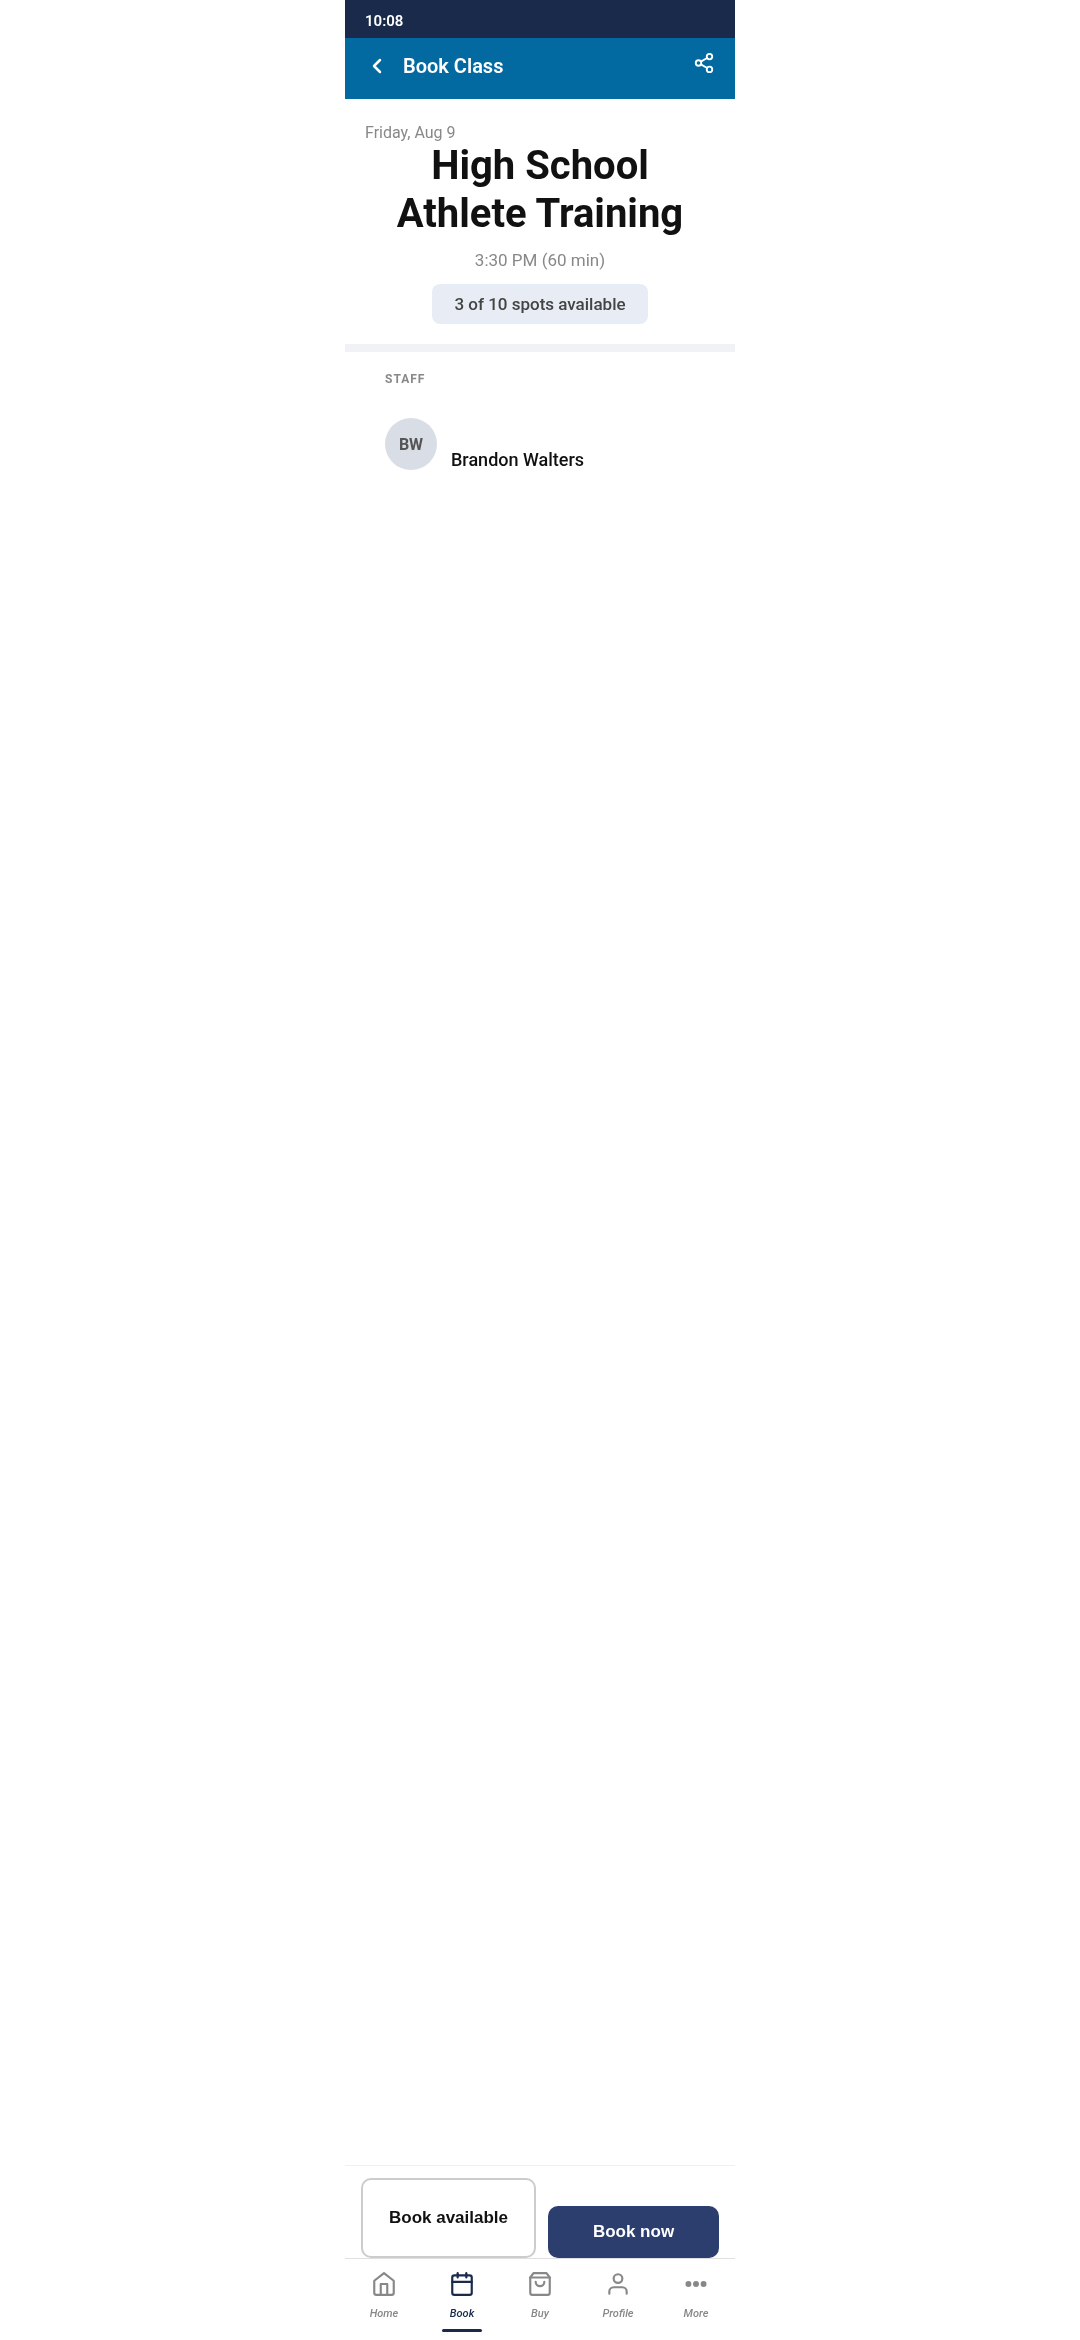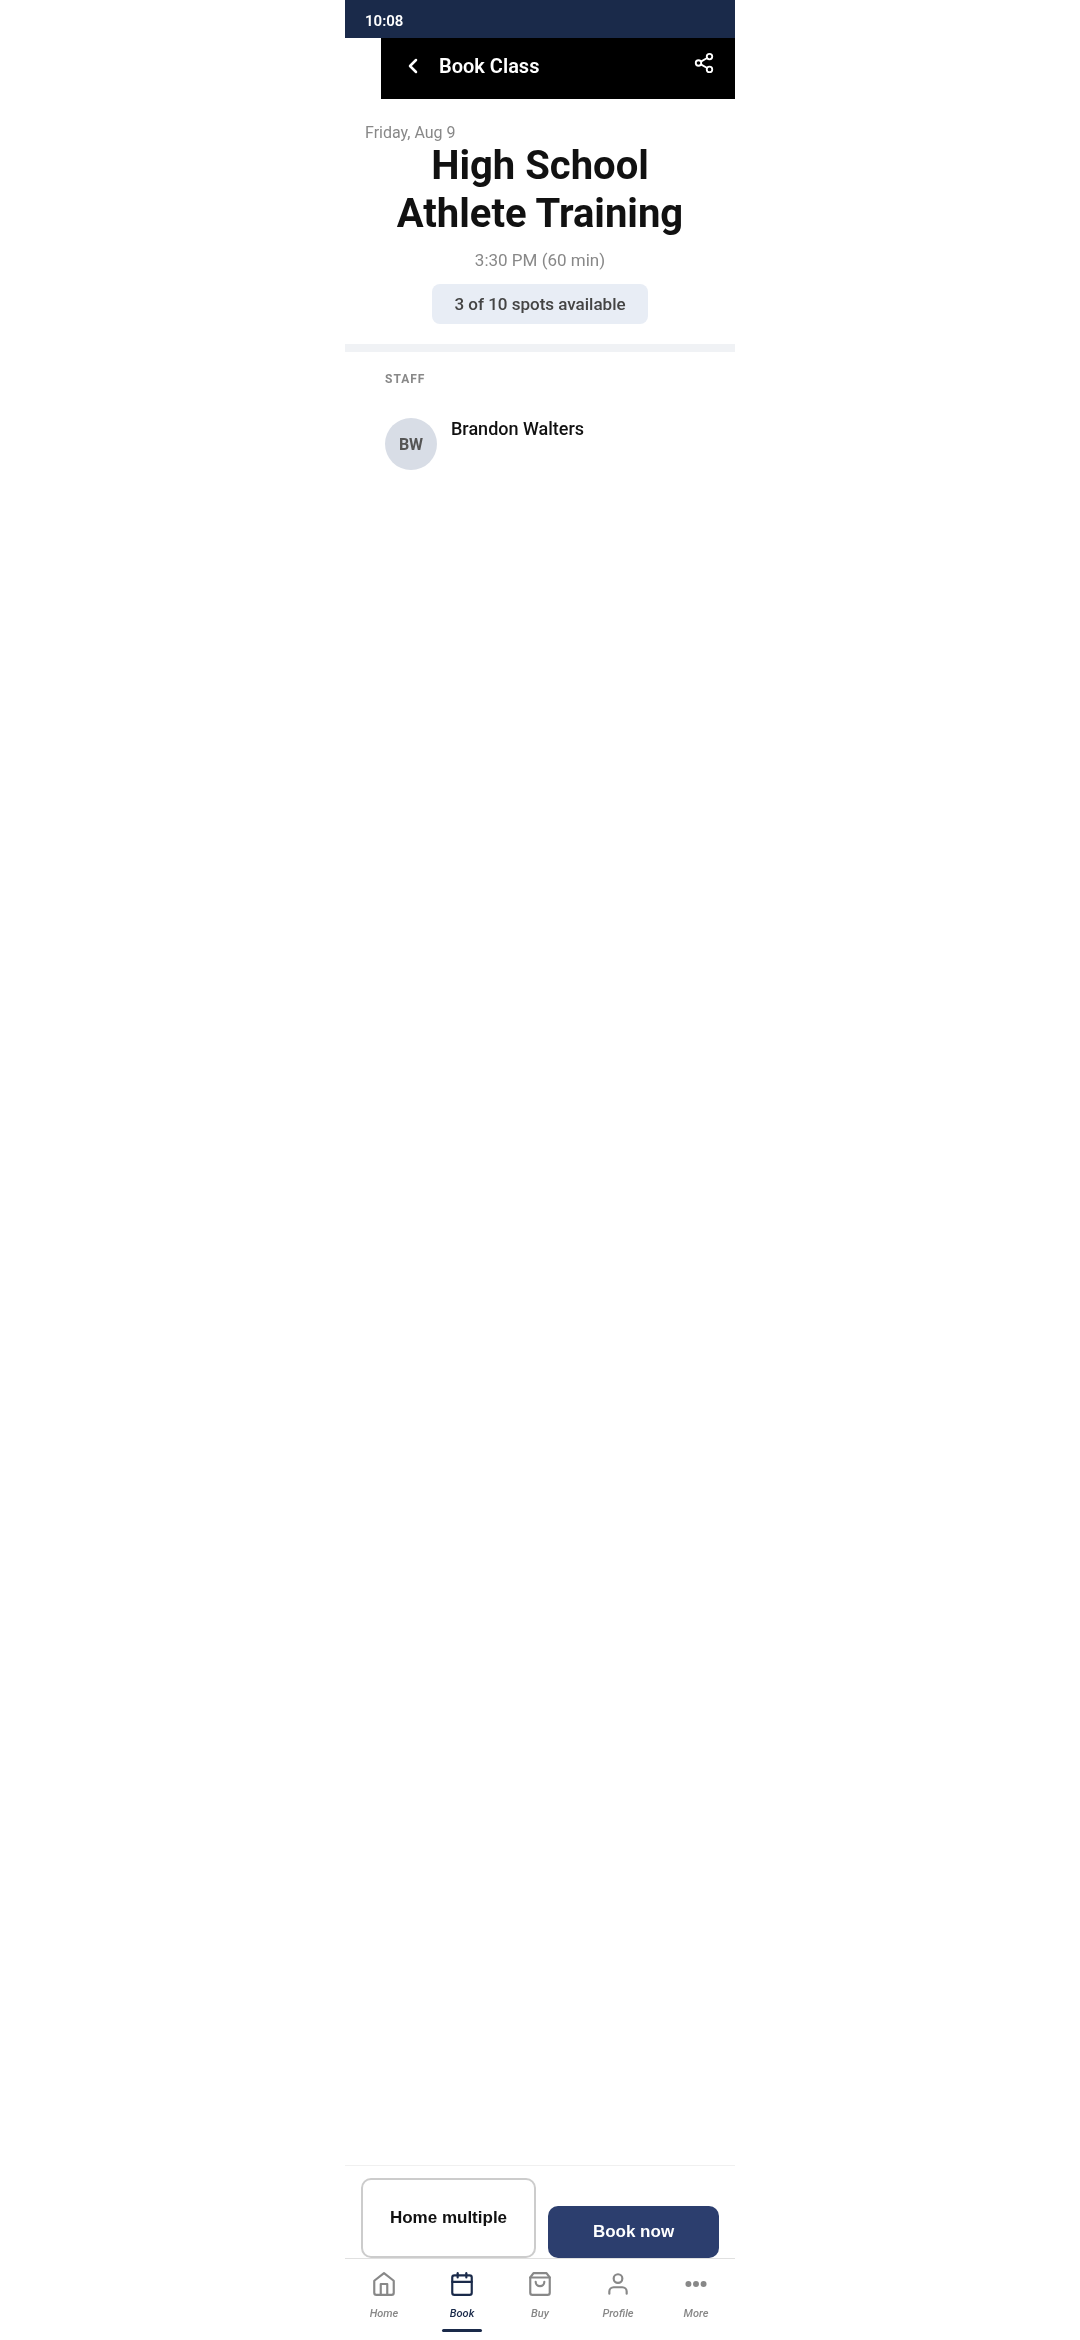--- a/index.html
+++ b/index.html
@@ -23,27 +23,26 @@
     .status-bar {
       background: #1a2a4a;
       color: #ffffff;
       padding: 12px 20px 8px;
       font-size: 15px;
       font-weight: 600;
     }
 
     
     .header {
-      background: #000000;
+      background: #0369a1;
       color: #ffffff;
       display: flex;
       align-items: center;
       justify-content: space-between;
       padding: 10px 16px 16px;
-      margin-left: 36px;
     }
 
     .header-left {
       display: flex;
       align-items: center;
       gap: 10px;
     }
 
     .back-btn {
       background: none;
@@ -127,21 +126,21 @@
     .staff-label {
       font-size: 12px;
       font-weight: 700;
       color: #888888;
       letter-spacing: 1px;
       margin-bottom: 32px;
     }
 
     .staff-item {
       display: flex;
-      align-items: flex-start;
+      align-items: flex-end;
       gap: 14px;
     }
 
     .staff-avatar {
       width: 52px;
       height: 52px;
       border-radius: 50%;
       background: #d8dde6;
       display: flex;
       align-items: center;
@@ -315,21 +314,21 @@
         <span>BW</span>
       </div>
       <span class="staff-name">Brandon Walters</span>
     </div>
   </div>
 
   <div class="content-spacer"></div>
 </div>
 
 <div class="action-buttons">
-  <button class="btn-book-multiple">Home multiple</button>
+  <button class="btn-book-multiple">Book available</button>
   <button class="btn-book-now">Book now</button>
 </div>
 
 <nav class="bottom-nav">
 
   <div class="nav-item">
     <span class="nav-icon">
       <svg width="26" height="26" viewBox="0 0 24 24" fill="none" stroke="#888888" stroke-width="2" stroke-linecap="round" stroke-linejoin="round">
         <path d="M3 9l9-7 9 7v11a2 2 0 0 1-2 2H5a2 2 0 0 1-2-2z"></path>
         <polyline points="9 22 9 12 15 12 15 22"></polyline>

